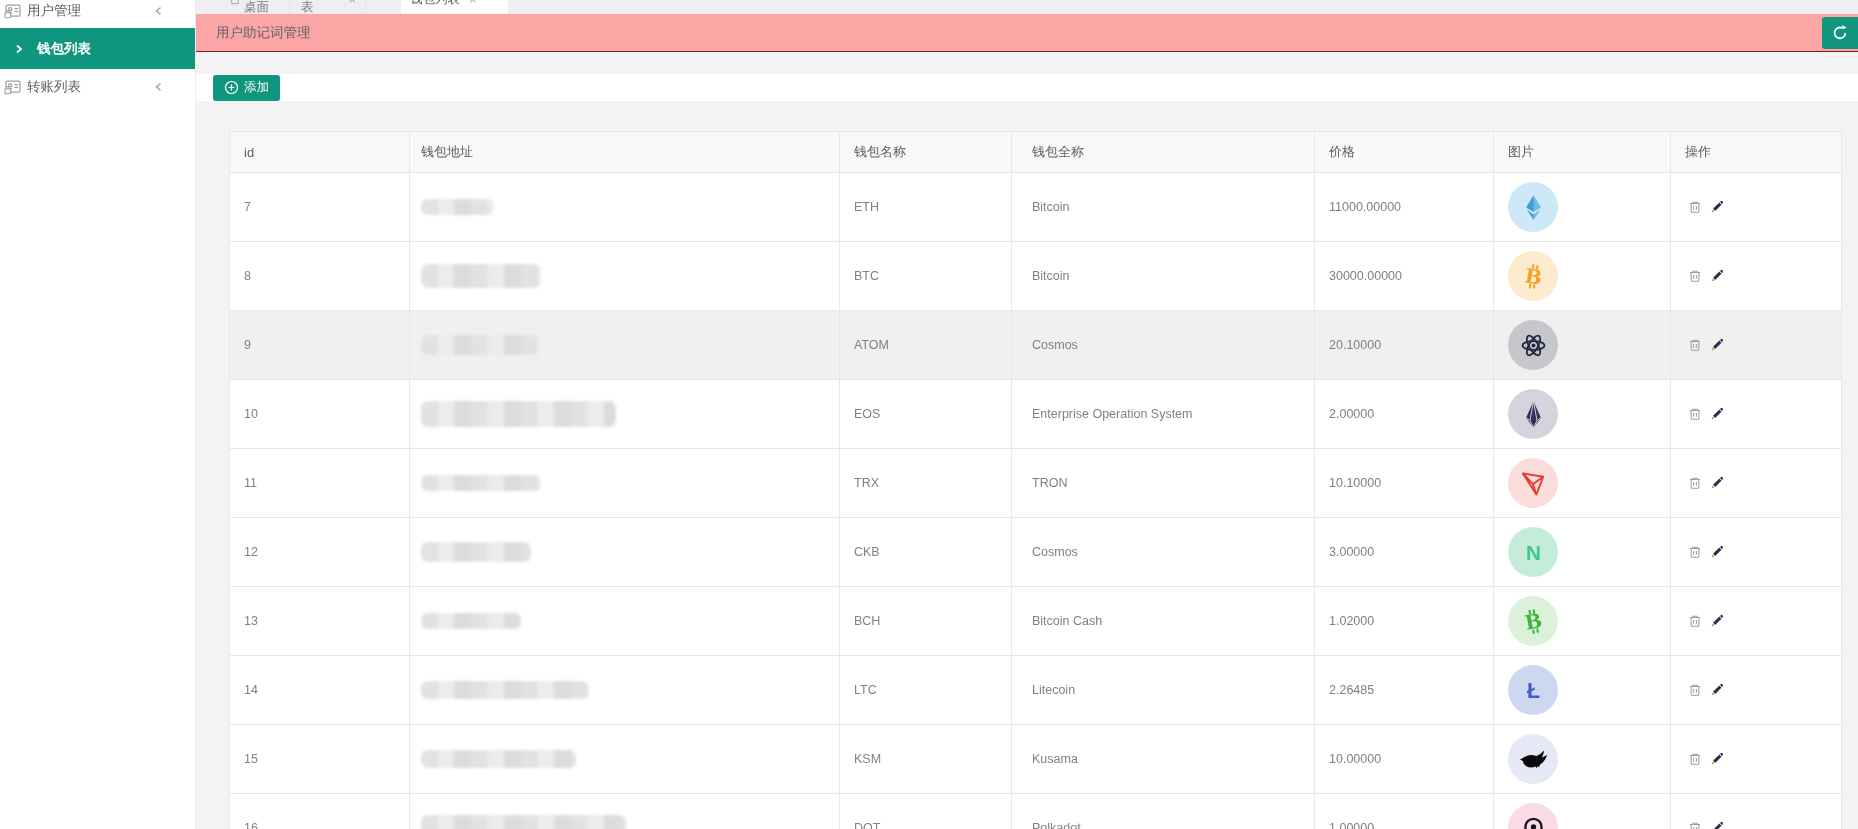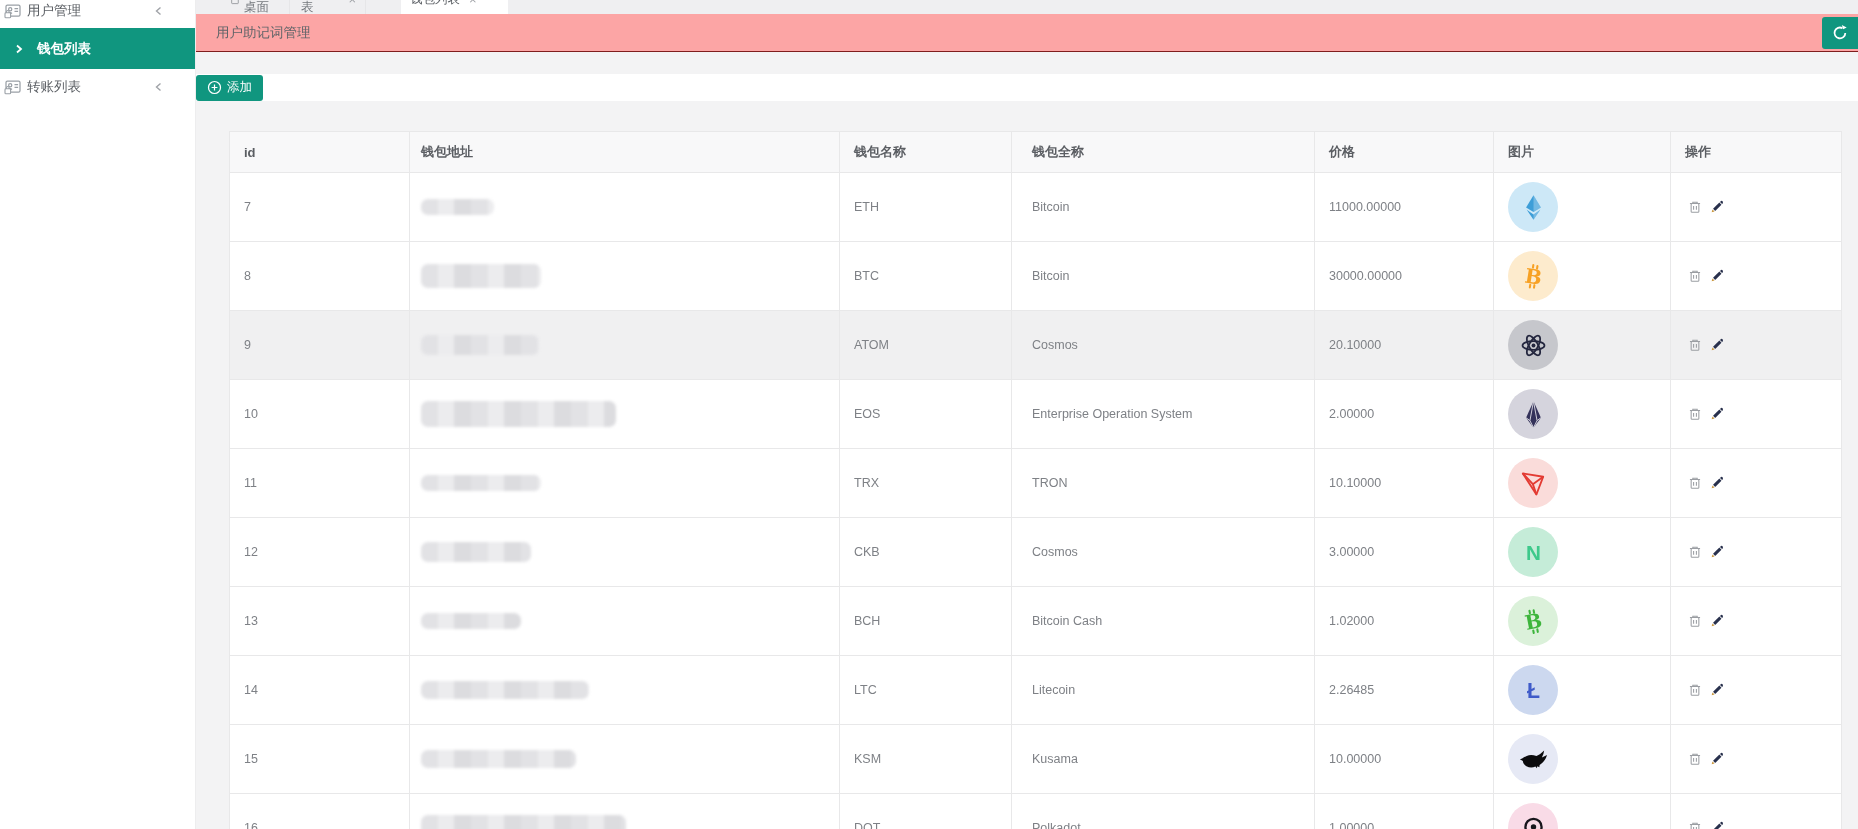--- a/index.html
+++ b/index.html
@@ -36,32 +36,32 @@
   
   .titlebar { position:relative; height:38px; background:#fca5a5;
     border-bottom:1px solid #7f1d1d; display:flex; align-items:center; }
   .titlebar .title { padding-left:20px; font-size:13.5px; color:#606468; }
   .refresh-btn { position:absolute; right:0; top:3px; width:36px; height:32px;
     background:#10967f; border:none; border-radius:3px 0 0 3px; cursor:pointer;
     display:flex; align-items:center; justify-content:center; }
 
   .gap1 { height:22px; }
   .toolbar { height:27px; background:#ffffff; display:flex; align-items:center; }
-  .add-btn { height:26px; background:#10967f; color:#fff;
+  .add-btn { margin-left:17px; height:26px; background:#10967f; color:#fff;
     border:none; border-radius:3px; font-size:12.5px; display:flex; gap:5px;
     align-items:center; padding:0 11px; cursor:pointer;
     font-family:"Liberation Sans","DejaVu Sans",sans-serif; }
   .gap2 { height:30px; }
 
   
   .tablewrap { margin-left:33px; width:1612px; }
   table { border-collapse:collapse; table-layout:fixed; width:1612px; background:#fff; }
   th,td { border:1px solid #e8e8e9; text-align:left; vertical-align:middle;
     overflow:hidden; white-space:nowrap; }
-  th { height:41px; background:#f8f8f9; color:#5b5e63; font-weight:bold;
+  th { height:41px; background:#f8f8f9; color:#5b5e63; font-weight:normal;
     font-size:13px; padding-left:14px; }
   td { height:69px; color:#7e8186; font-size:12.5px; padding-left:14px; }
   th.c-addr, td.c-addr { padding-left:11px; }
   th.c-full, td.c-full { padding-left:20px; }
   tr.hover td { background:#f0f0f1; }
 
   .blur { background:repeating-linear-gradient(90deg,#e2e2e5 0 17px,#ececee 17px 33px,
       #dcdcdf 33px 50px); border-radius:7px; filter:blur(1.6px); }
   .coin { width:50px; height:50px; border-radius:50%; display:flex;
     align-items:center; justify-content:center; }

